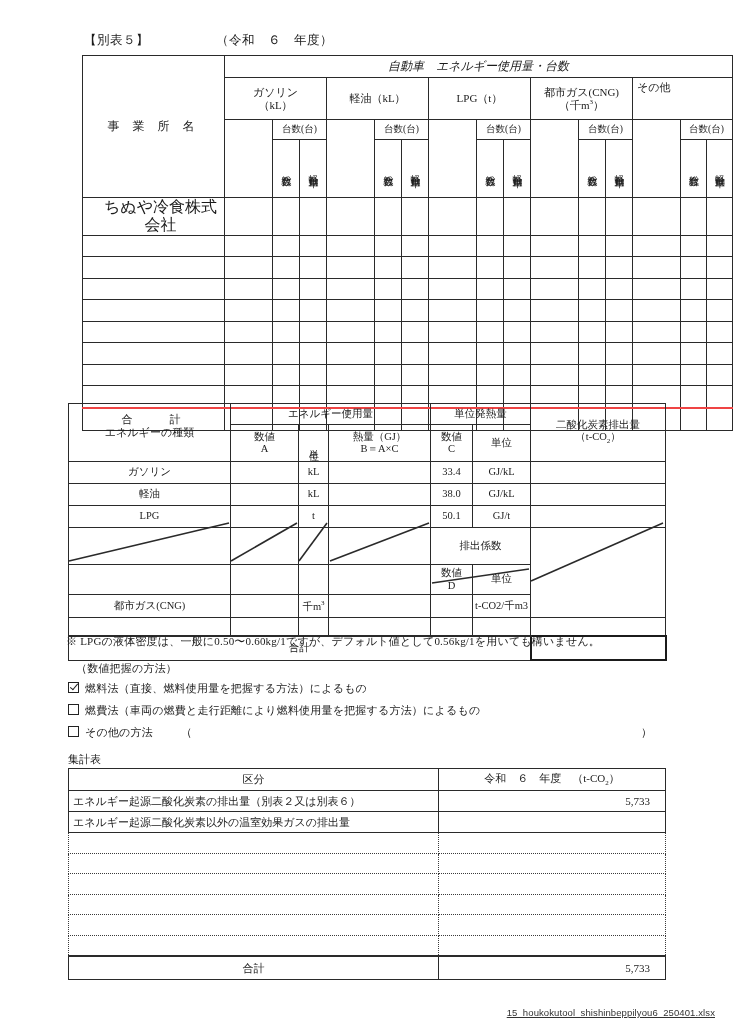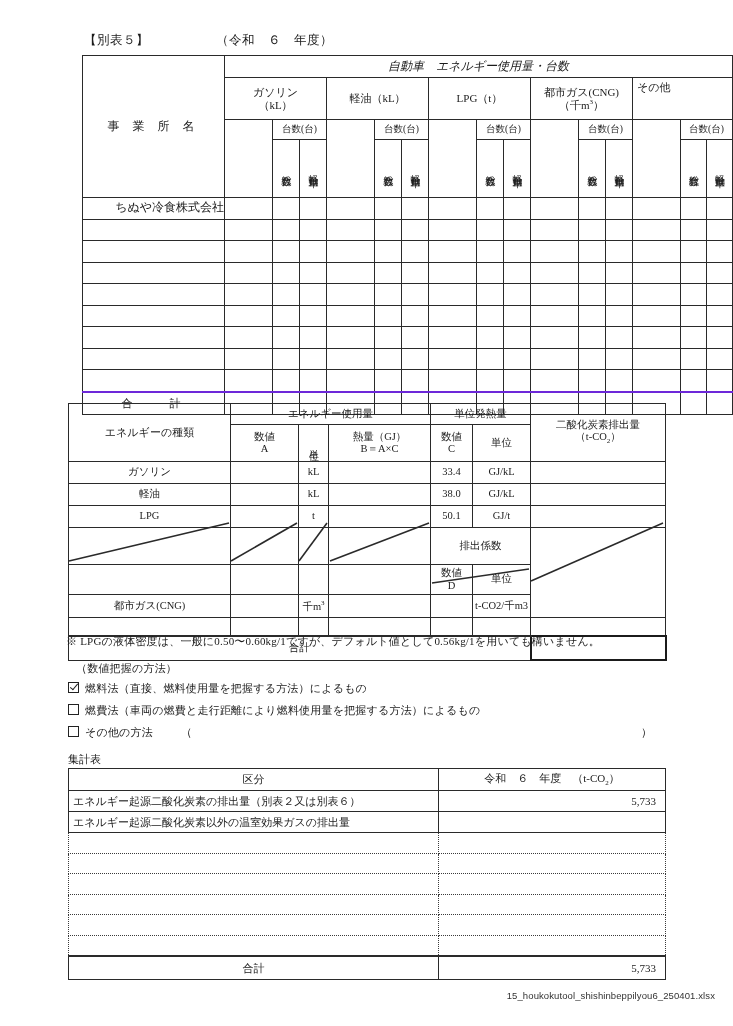--- a/index.html
+++ b/index.html
@@ -66,23 +66,23 @@
     position: absolute;
     left: 82px;
     top: 55px;
     width: 622px;
   }
   #table-vehicles td { height: 19px; }
   #table-vehicles .grp-title { height: 42px; }
   #table-vehicles .dai-row { height: 17px; font-size: 9.5px; }
   #table-vehicles .vert-row { height: 58px; }
   #table-vehicles .body-row td { height: 20.5px; }
-  #table-vehicles .name-cell { text-align: right; padding-left: 14px; font-size: 12px; }
+  #table-vehicles .name-cell { text-align: center; padding-left: 14px; font-size: 16px; }
   #table-vehicles .total-row td { height: 21px; }
-  .thick-top { border-top: 2px solid #6d28d9; }
+  .thick-top { border-top: 2px solid #ef4444; }
 
   
   #table-energy {
     position: absolute;
     left: 68px;
     top: 403px;
     width: 597px;
   }
   #table-energy td { height: 20px; font-size: 10.5px; }
   #table-energy .h1 { height: 18px; }
@@ -135,45 +135,46 @@
   
   #table-summary {
     position: absolute;
     left: 68px;
     top: 768px;
     width: 597px;
   }
   #table-summary td { height: 20px; font-size: 11px; }
   #table-summary .hrow td { height: 21px; }
   #table-summary .lbl { text-align: left; padding-left: 4px; }
-  #table-summary .val { text-align: right; padding-right: 9px; margin-left: 25px; }
+  #table-summary .val { text-align: right; padding-right: 15px; margin-left: 25px; }
   #table-summary .dotted td {
     height: 19.5px;
     border-top: 1px dotted #3a3a3a;
     border-bottom: 1px dotted #3a3a3a;
     border-left: 1px dotted #3a3a3a;
     border-right: 1px dotted #3a3a3a;
   }
   #table-summary .dotted td.edge-l { border-left: 1px dotted #3a3a3a; }
   #table-summary .sum-row td {
     height: 22px;
     border-top: 2px solid #2a2a2a;
   }
   .label-above {
     position: absolute;
     font-size: 11px;
   }
   .footer-name {
     position: absolute;
     right: 18px;
-    bottom: 25px;
+    bottom: 8px;
     font-size: 9.5px;
     font-family: "Liberation Sans", sans-serif;
     color: #333;
     letter-spacing: .1px;
+    text-decoration: underline;
   }
 </style>
 </head>
 <body>
 
 <div class="page">
 
   <div class="hdr-line" style="left:84px; top:32px;">【別表５】</div>
   <div class="hdr-line" style="left:216px; top:32px;">（令和　６　年度）</div>
 

